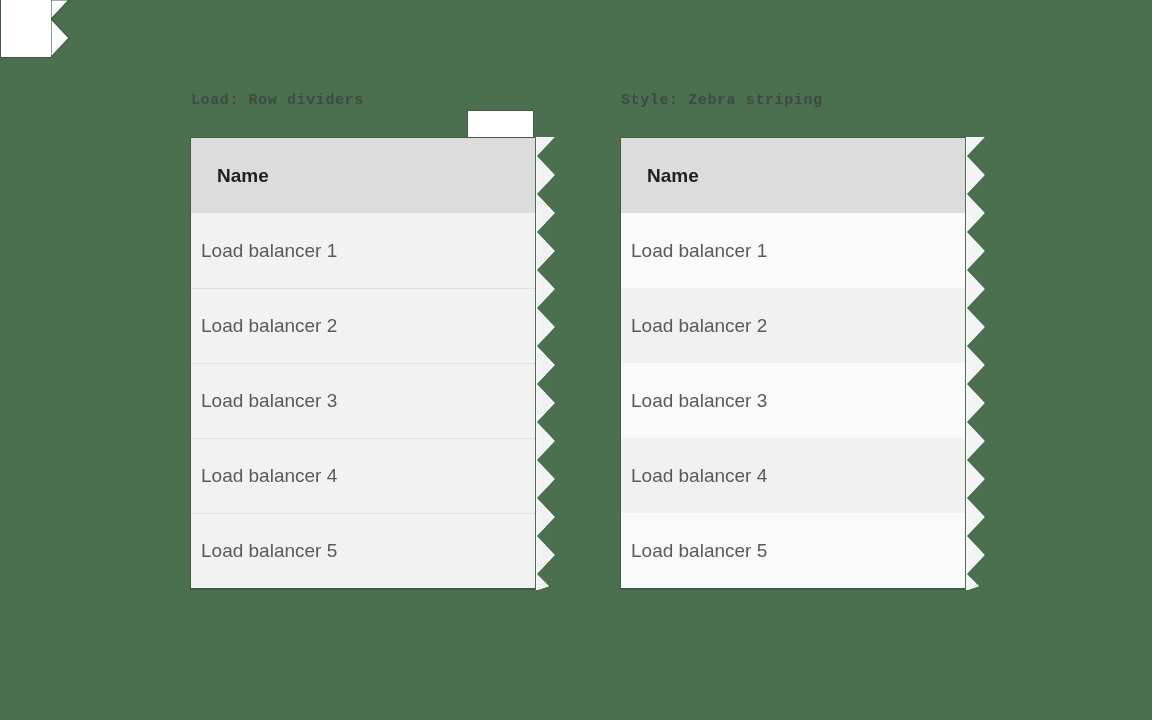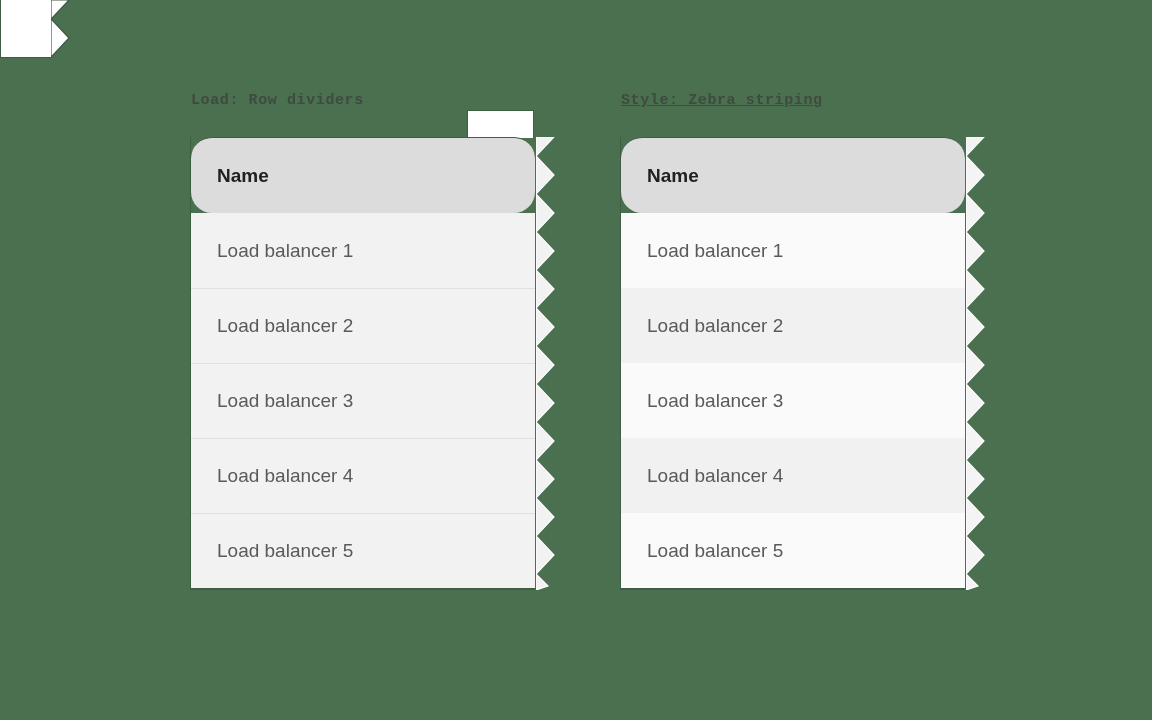--- a/index.html
+++ b/index.html
@@ -24,21 +24,21 @@
   .panel-title {
     position: absolute;
     font-family: "Liberation Mono", "DejaVu Sans Mono", monospace;
     font-size: 15px;
     font-weight: 700;
     letter-spacing: 0.6px;
     color: #3f4a40;
     white-space: pre;
   }
   #title-left  { left: 191px; top: 92px; }
-  #title-right { left: 621px; top: 92px; text-decoration: underline; }
+  #title-right { left: 621px; top: 92px; }
 
   
   .panel {
     position: absolute;
     width: 345px;
   }
   #panel-left  { left: 190px; top: 137px; }
   #panel-right { left: 620px; top: 137px; }
 
   .table {
@@ -50,39 +50,38 @@
 
   
   .t-header {
     position: relative;
     height: 76px;
     background: #dcdcdc;
     border-top: 1.5px solid #3f5c44;
     box-sizing: border-box;
     display: flex;
     align-items: center;
-    border-radius: 21px;
   }
   .t-header .cell {
     padding-left: 26px;
     font-size: 19px;
     font-weight: 700;
     color: #212121;
   }
 
   
   .t-row {
     position: relative;
     height: 75px;
     display: flex;
     align-items: center;
     box-sizing: border-box;
   }
   .t-row .cell {
-    padding-left: 26px;
+    padding-left: 10px;
     font-size: 19px;
     font-weight: 400;
     color: #5a5a5a;
   }
 
   
   #panel-left .t-row { background: #f2f2f2; }
   #panel-left .t-row + .t-row { border-top: 1px solid #e0e0e0; }
 
   

